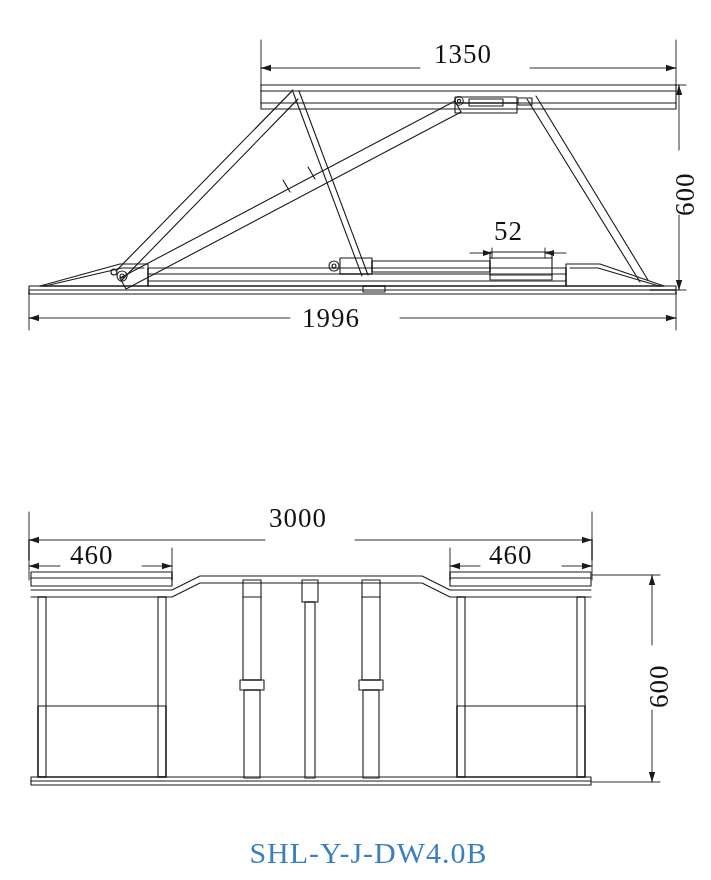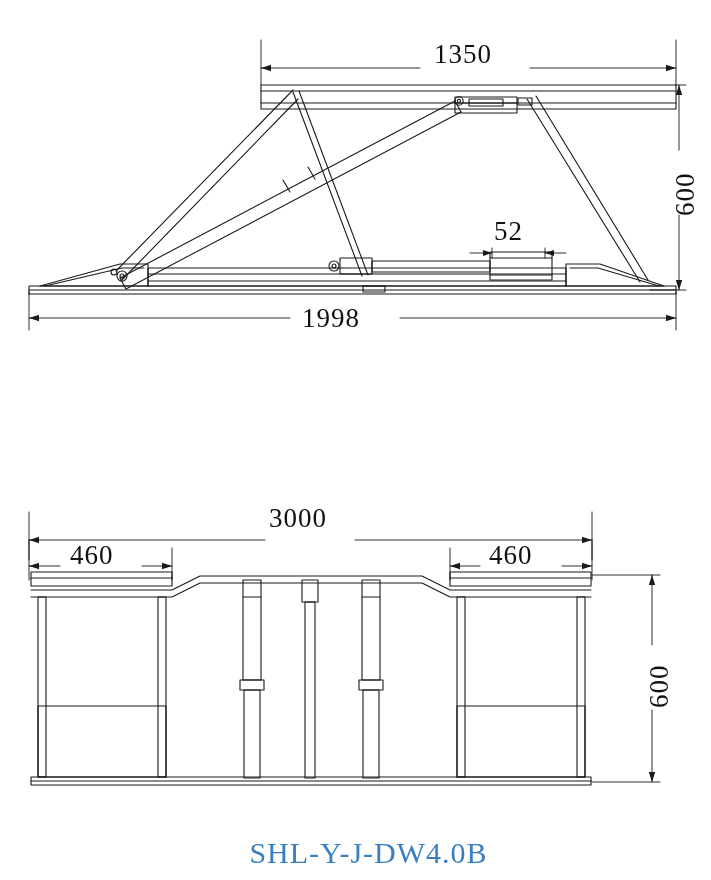--- a/index.html
+++ b/index.html
@@ -244,21 +244,21 @@
 
     </g>
   </svg>
 
   <div class="dimtext" style="left:434px; top:34px;margin-top:7px;">1350</div>
 
   <div class="dimtext vert" style="left:672px; top:216px;">600</div>
 
   <div class="dimtext" style="left:494px; top:218px;">52</div>
 
-  <div class="dimtext" style="left:302px; top:305px;">1998</div>
+  <div class="dimtext" style="left:302px; top:305px;">1996</div>
 
   <div class="dimtext" style="left:269px; top:505px;">3000</div>
 
   <div class="dimtext" style="left:70px; top:542px;">460</div>
 
   <div class="dimtext" style="left:489px; top:542px;">460</div>
 
   <div class="dimtext vert" style="left:646px; top:708px;">600</div>
 
   <div class="model-label">SHL-Y-J-DW4.0B</div>

